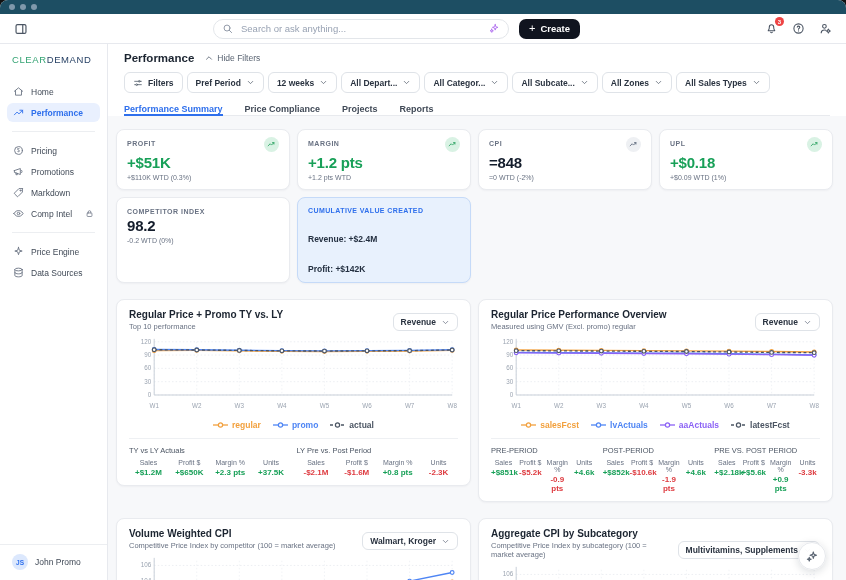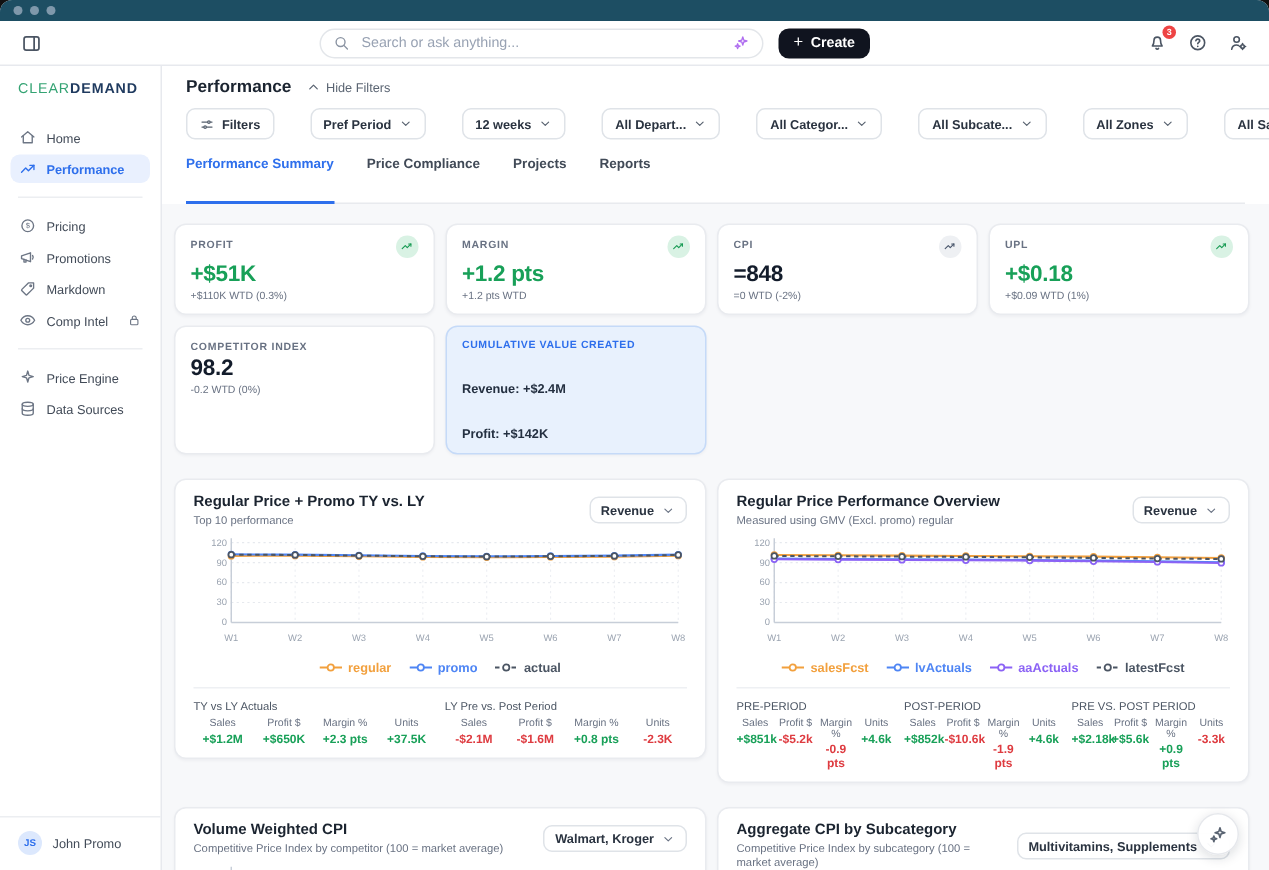--- a/index.html
+++ b/index.html
@@ -15,61 +15,61 @@
   .search input{border:none;outline:none;flex:1;font-size:9.5px;color:#1b2430;font-family:inherit;background:transparent;min-width:0}
   .search input::placeholder{color:#98a2b3}
   .sparkle-purple{color:#b06ff0}
   .create-btn{height:20px;background:#10141f;color:#fff;border:none;border-radius:7px;display:flex;align-items:center;gap:5px;padding:0 10px;font-size:9.5px;font-family:inherit;cursor:pointer;font-weight:600}
   .create-btn .plus{font-size:11px;font-weight:400;line-height:1}
   .badge{position:absolute;top:-3px;right:-4px;background:#ee4444;color:#fff;font-size:6px;min-width:9px;height:9px;border-radius:5px;display:flex;align-items:center;justify-content:center;padding:0 1px;font-weight:700}
   .main{flex:1;display:flex;min-height:0}
   .sidebar{width:108px;flex:none;border-right:1px solid #e7e9ee;display:flex;flex-direction:column;background:#fff;padding-top:10px}
   .logo{padding:0 12px;font-size:9.5px;letter-spacing:.6px;margin-bottom:16px;white-space:nowrap}
   .logo .p1{color:#34a373;font-weight:500}
-  .logo .p2{color:#1f3a5f;font-weight:700}
+  .logo .p2{color:#1f3a5f;font-weight:400}
   .nav{display:flex;flex-direction:column}
   .nav-item{display:flex;align-items:center;gap:7px;margin:1px 7px;padding:4px 6px;border-radius:6px;font-size:8.5px;color:#414a57;cursor:pointer;font-weight:500}
   .nav-item .ic{color:#6d7685}
   .nav-item.active{background:#e9f0fe;color:#2e6fec;font-weight:700}
   .nav-item.active .ic{color:#2e6fec}
   .nav-div{height:1px;background:#eceef1;margin:8px 12px}
   .lock{margin-left:auto;color:#9aa3b0;display:flex}
   .user-row{margin-top:auto;border-top:1px solid #eceef1;display:flex;align-items:center;gap:7px;padding:9px 12px 10px;cursor:pointer}
   .avatar{width:16px;height:16px;border-radius:50%;background:#dce8fd;color:#2e6fec;font-size:6.5px;font-weight:700;display:flex;align-items:center;justify-content:center;flex:none}
   .user-name{font-size:8.5px;color:#414a57}
   .content{flex:1;display:flex;flex-direction:column;min-width:0}
   .content-header{background:#fff;padding:8px 16px 0;flex:none}
   .title-row{display:flex;align-items:center;gap:10px}
   .page-title{font-size:11.5px;font-weight:700;color:#1b2430}
   .hide-filters{display:flex;align-items:center;gap:3px;font-size:8.5px;color:#5a6472;cursor:pointer}
-  .chips{display:flex;gap:24px;margin-top:8px}
+  .chips{display:flex;gap:4px;margin-top:8px}
   .chip{height:21px;display:flex;align-items:center;gap:5px;border:1px solid #dfe3e8;border-radius:6px;padding:0 8px;font-size:8.5px;color:#2a3340;background:#fff;cursor:pointer;font-weight:600;white-space:nowrap}
   .chip .ic{color:#56606e}
   .tabs{display:flex;gap:22px;margin-top:11px;border-bottom:1px solid #e8eaee}
-  .tab{font-size:9px;color:#414a57;padding-bottom:20px;cursor:pointer;font-weight:600}
+  .tab{font-size:9px;color:#414a57;padding-bottom:0;cursor:pointer;font-weight:600}
   .tab.active{color:#2e6fec;border-bottom:2px solid #2e6fec;margin-bottom:-1px}
   .dashboard{flex:1;background:#f7f8fa;padding:13px 13px 0 8px;overflow:hidden;min-height:0}
   .kpi-grid{display:grid;grid-template-columns:repeat(4,1fr);gap:7px}
   .card{background:#fff;border:1px solid #e9ebef;border-radius:8px;box-shadow:0 1px 2px rgba(16,24,40,.04)}
   .kpi-card{padding:7px 10px 8px;min-height:60px}
   .kpi-top{display:flex;justify-content:space-between;align-items:flex-start}
   .kpi-label{font-size:7px;font-weight:700;color:#697283;letter-spacing:.5px;margin-top:3px}
   .kpi-icon{width:15px;height:15px;border-radius:50%;display:flex;align-items:center;justify-content:center;flex:none}
   .kpi-icon.green{background:#d9f2e4;color:#169a52}
   .kpi-icon.gray{background:#eef0f3;color:#49566b}
   .kpi-value{font-size:15px;font-weight:700;margin-top:2px;letter-spacing:-.2px}
   .kpi-value.pos{color:#18a058}
   .kpi-value.neutral{color:#131c2b}
   .kpi-sub{font-size:7px;color:#697283;margin-top:3px}
   .cumulative{background:#e8f1fd;border-color:#c5daf8}
   .cum-title{font-size:7px;font-weight:700;color:#2e6fec;letter-spacing:.4px;margin-top:2px}
   .cum-line{font-size:8.5px;font-weight:700;color:#243041;margin-top:20px}
   .charts-grid{display:grid;grid-template-columns:1fr 1fr;gap:7px;margin-top:16px;align-items:start}
   .chart-card{padding:9px 12px 8px}
-  .chart-head{display:flex;justify-content:space-between;align-items:center;gap:8px}
+  .chart-head{display:flex;justify-content:space-between;align-items:flex-end;gap:8px}
   .chart-title{font-size:10px;font-weight:700;color:#1b2430}
   .chart-sub{font-size:7.5px;color:#697283;margin-top:2px}
   .dropdown{display:flex;align-items:center;gap:5px;border:1px solid #dfe3e8;border-radius:6px;background:#fff;padding:3px 7px;font-size:8.5px;font-weight:600;color:#2a3340;font-family:inherit;cursor:pointer;flex:none;white-space:nowrap}
   .dropdown .ic{color:#697283}
   .chart-svg{width:100%;height:auto;display:block;margin-top:4px}
   .legend{display:flex;justify-content:center;gap:12px;font-size:8.5px;align-items:center;font-weight:600}
   .legend-item{display:flex;align-items:center;gap:4px;cursor:pointer}
   .stats{display:flex;gap:6px;border-top:1px solid #eef0f3;margin-top:8px;padding-top:7px}
   .sgroup{flex:1;min-width:0}
   .sgroup-title{font-size:7.5px;color:#4b5563;margin-bottom:4px;white-space:nowrap}

